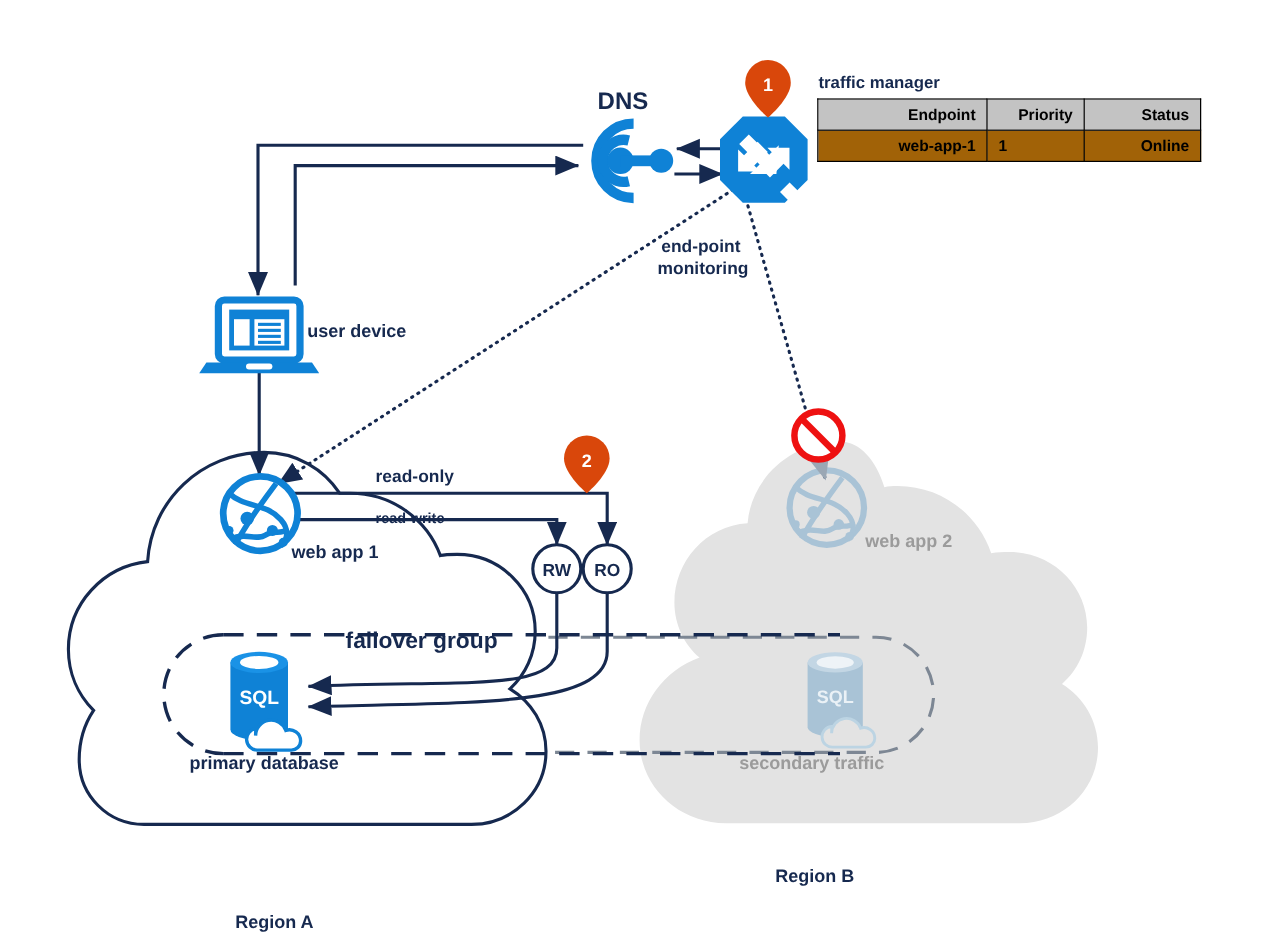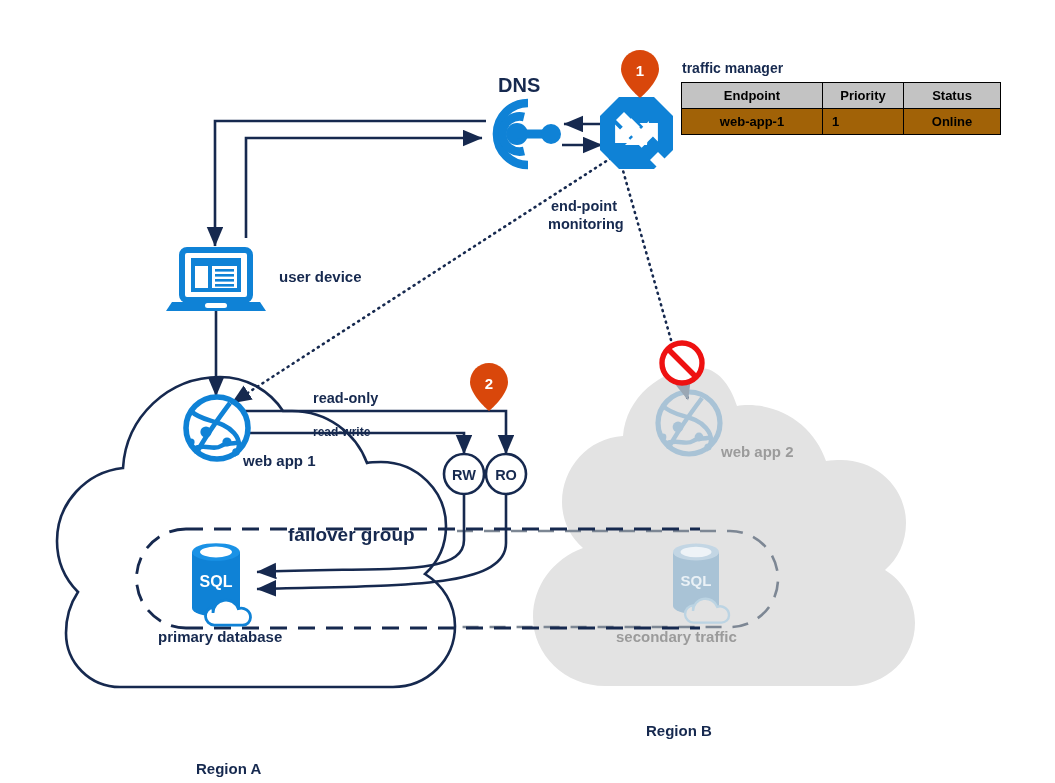--- a/index.html
+++ b/index.html
@@ -6,21 +6,21 @@
   body{width:1055px;height:783px;font-family:"Liberation Sans",sans-serif;overflow:hidden;}
   #stage{position:relative;width:1055px;height:783px;background:#fff;}
   #canvas{position:absolute;left:0;top:0;width:1055px;height:783px;}
 
   .lbl{position:absolute;font-weight:bold;color:#16294f;white-space:nowrap;}
 
   
   #tm-wrap{position:absolute;left:681px;top:60px;}
   #tm-title{font-size:14px;font-weight:bold;color:#16294f;margin:0 0 6px 1px;}
   table.tm{border-collapse:collapse;font-size:13px;}
-  table.tm th,table.tm td{border:1.6px solid #000;padding:5px 9px;font-weight:bold;color:#000;text-align:center;}
+  table.tm th,table.tm td{border:1.6px solid #000;padding:5px 9px;font-weight:bold;color:#000;text-align:right;}
   table.tm th{background:#c3c3c3;}
   table.tm td{background:#a16207;}
   td.c-online{color:#00b33c;}
   td.c-degraded{color:#d40000;}
   table.tm td.num{text-align:left;}
 </style>
 </head>
 <body>
 
 <div id="stage">
@@ -244,21 +244,21 @@
       <path d="M489,363 a19,19 0 0 1 19,19 c0,13 -19,29 -19,29 c0,0 -19,-16 -19,-29 a19,19 0 0 1 19,-19 z" fill="#d9470b"></path>
       <text x="489" y="389" text-anchor="middle" font-family="Liberation Sans, sans-serif" font-size="15" font-weight="bold" fill="#ffffff">2</text>
     </g>
 
     <text x="464" y="480" text-anchor="middle" font-family="Liberation Sans, sans-serif" font-size="14.5" font-weight="bold" fill="#16294f">RW</text>
     <text x="506" y="480" text-anchor="middle" font-family="Liberation Sans, sans-serif" font-size="14.5" font-weight="bold" fill="#16294f">RO</text>
   </svg>
 
   <div class="lbl" style="left:498px;top:74px;font-size:20px;">DNS</div>
 
-  <div class="lbl" style="left:256px;top:268px;font-size:15px;margin-left:23px;">user device</div>
+  <div class="lbl" style="left:256px;top:268px;font-size:15px;">user device</div>
 
   <div class="lbl" style="left:551px;top:198px;font-size:14.5px;">end-point</div>
   <div class="lbl" style="left:548px;top:216px;font-size:14.5px;">monitoring</div>
 
   <div class="lbl" style="left:313px;top:390px;font-size:14.5px;">read-only</div>
   <div class="lbl" style="left:313px;top:425px;font-size:12px;">read-write</div>
 
   <div class="lbl" style="left:243px;top:452px;font-size:15px;">web app 1</div>
 
   <div class="lbl" style="left:288px;top:524px;font-size:19px;">failover group</div>

